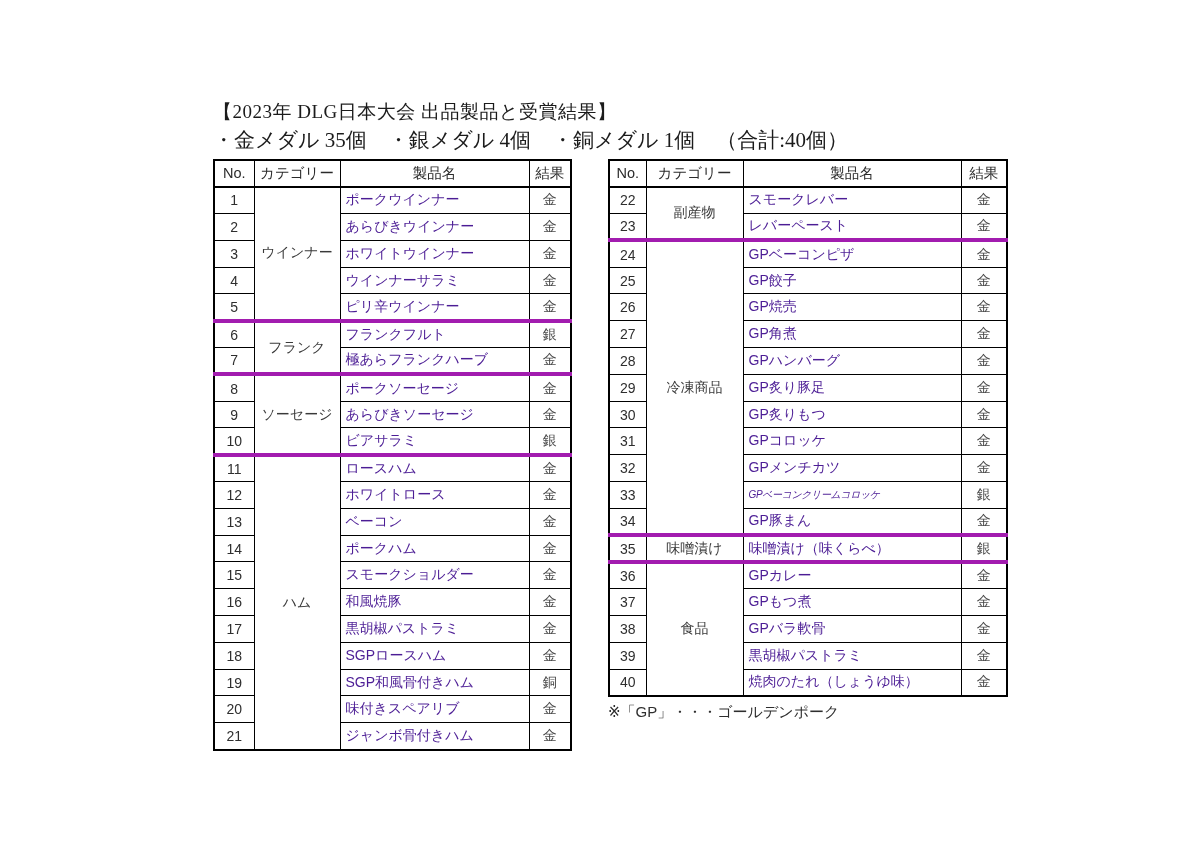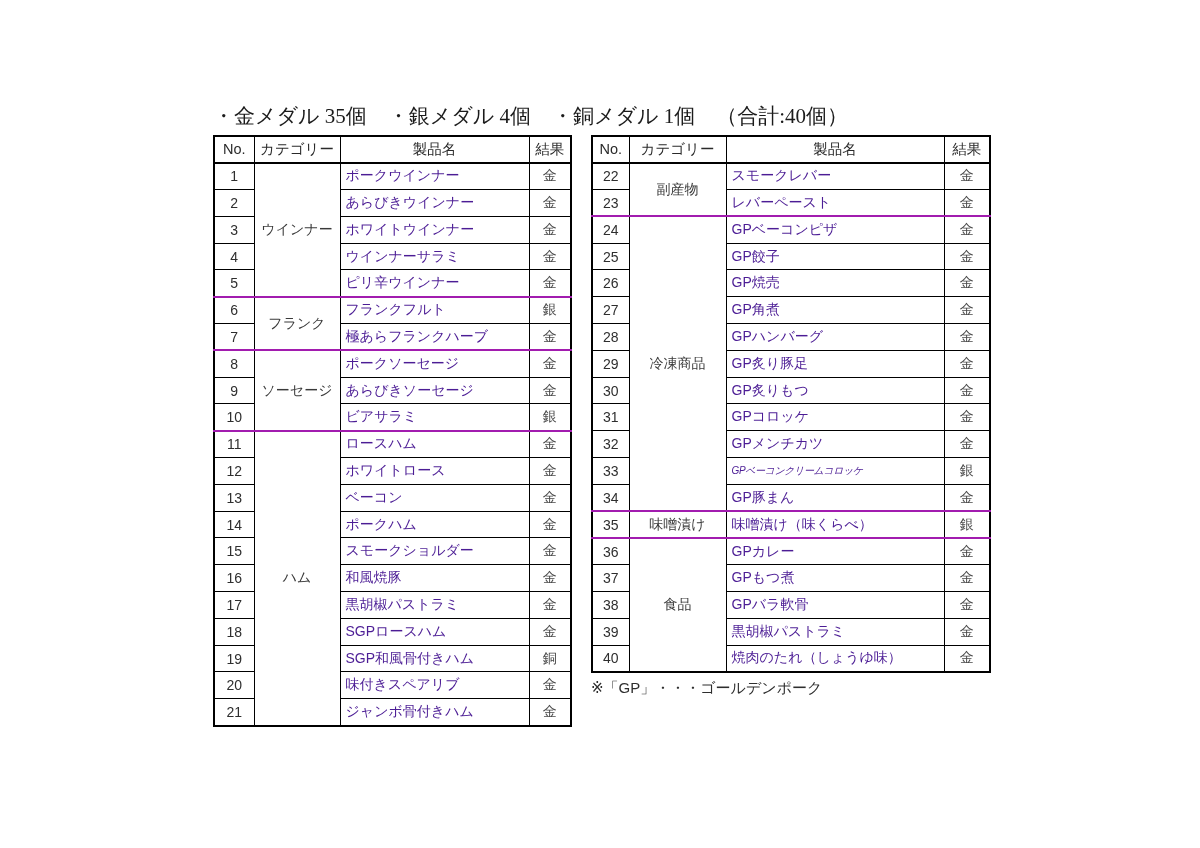--- a/index.html
+++ b/index.html
@@ -27,21 +27,21 @@
     font-family: "Liberation Serif", "DejaVu Serif", serif;
     font-size: 21px;
     line-height: 22px;
     margin-top: 5px;
     color: #1b1b1b;
     white-space: nowrap;
   }
   .tables-row {
     display: flex;
     align-items: flex-start;
-    gap: 19px;
+    gap: 36px;
     margin-top: 8px;
   }
   table.award {
     border-collapse: collapse;
     table-layout: fixed;
     border: 2px solid #000;
   }
   .award th, .award td {
     border: 1px solid #000;
     height: 26.8px;
@@ -56,34 +56,35 @@
     font-size: 14.5px;
     color: #2a2a2a;
     text-align: center;
     border-bottom: 2px solid #000;
   }
   .award td.no     { text-align: center; color: #2e2e2e; }
   .award td.cat    { text-align: center; color: #3a3a3a; }
   .award td.product{ text-align: left; padding-left: 5px; color: #4c1d95; }
   .award td.result { text-align: center; color: #4a4a4a; }
   .award td.product.compact { font-size: 10px; letter-spacing: -0.4px; font-style: italic; }
-  .award tr.group-start td { border-top: 2px solid #a21caf; }
+  .award tr.group-start td { border-top: 4px solid #a21caf; }
   .right-col { display: flex; flex-direction: column; }
   .footnotes { margin-top: 1px; }
   .footnote {
     font-size: 15px;
     line-height: 27px;
     color: #2e2e2e;
     white-space: nowrap;
   }
 </style>
 </head>
 <body>
 
 <div class="page">
+  <div class="doc-title">【2023年 DLG日本大会 出品製品と受賞結果】</div>
   <div class="doc-summary">・金メダル 35個　・銀メダル 4個　・銅メダル 1個　（合計:40個）</div>
 
   <div class="tables-row">
     <table class="award" id="table-0">
         <colgroup>
           <col style="width: 40px;">
           <col style="width: 86px;">
           <col style="width: 189px;">
           <col style="width: 42px;">
         </colgroup>

